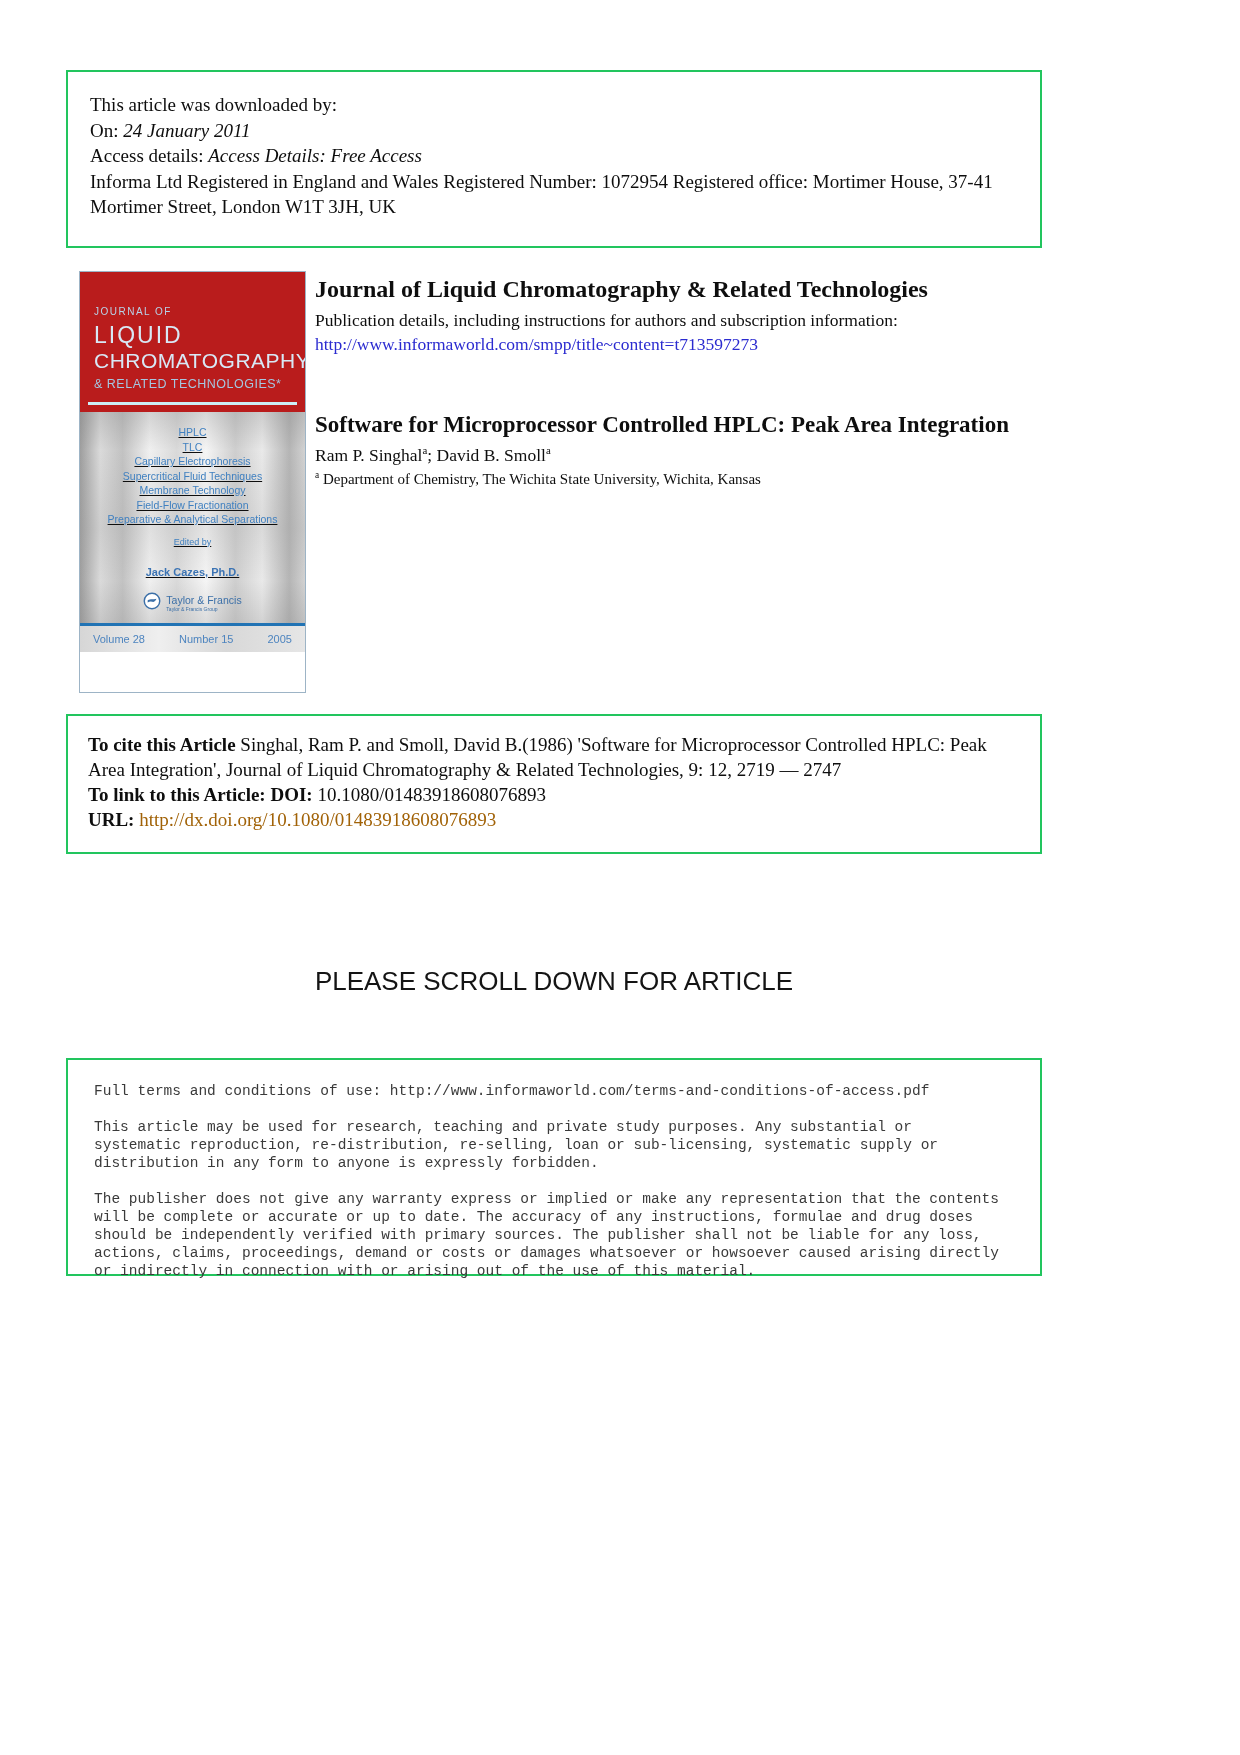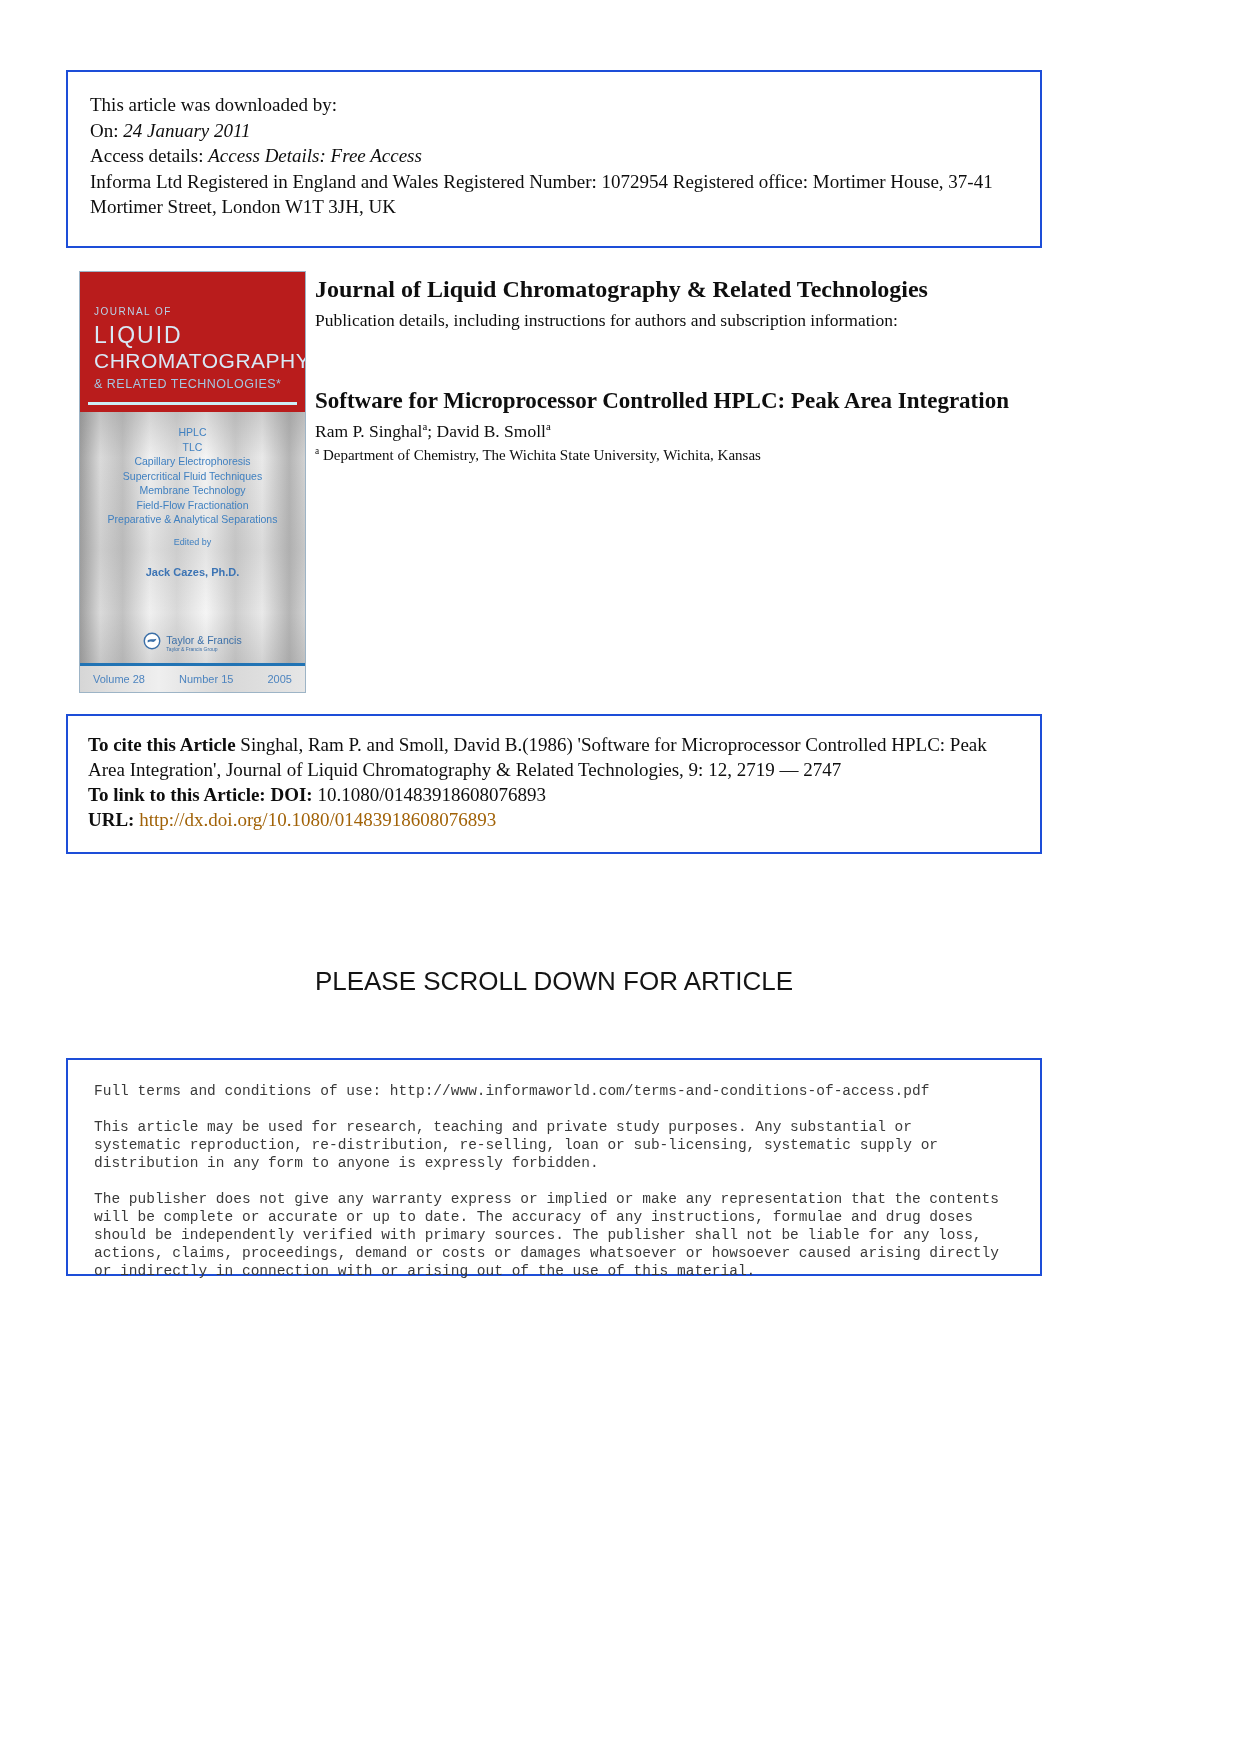--- a/index.html
+++ b/index.html
@@ -1,44 +1,45 @@
 <!DOCTYPE html>
 <html><head>
 <meta charset="utf-8">
 <style>
   * { margin:0; padding:0; box-sizing:border-box; }
   html,body { background:#ffffff; }
   body {
     width:1240px; height:1755px; position:relative;
     font-family:"Liberation Serif", serif; color:#0e0e0e;
   }
-  .box { position:absolute; left:66px; width:976px; border:2px solid #1d4ed8; background:#fff; }
+  .box { position:absolute; left:66px; width:976px; border:2px solid #22c55e; background:#fff; }
 
   
   .top-box { top:70px; height:178px; padding:20px 22px; }
   .top-box p { font-size:19px; line-height:25.5px; }
   .top-box em { font-style:italic; }
 
   
   .cover {
     position:absolute; left:80px; top:272px; width:225px; height:420px;
     font-family:"Liberation Sans", sans-serif; overflow:hidden;
     box-shadow:0 0 0 1px #9db4c6;
   }
   .cover-top { height:140px; background:#b91c1c; padding:34px 20px 0 14px; position:relative; }
   .m-journal-of { font-size:10px; letter-spacing:1.5px; color:#b7d3e9; margin-bottom:5px; }
   .m-liquid { font-size:23px; letter-spacing:2px; color:#d8e8f5; }
   .m-chroma { font-size:21px; letter-spacing:0.5px; color:#d8e8f5; }
   .m-related { font-size:12.5px; letter-spacing:0.5px; color:#a5c6e0; margin-top:4px; }
   .cyan-rule { position:absolute; left:8px; right:8px; bottom:7px; height:3px; background:#cdeef7; }
   .cover-mid {
-    height:251px; position:relative; text-align:center; padding-top:13px;
+    height:211px; position:relative; text-align:center; padding-top:13px;
     background:
       linear-gradient(180deg, rgba(120,120,120,0.25) 0%, rgba(255,255,255,0) 18%, rgba(150,150,150,0.18) 55%, rgba(255,255,255,0) 80%, rgba(130,130,130,0.22) 100%),
       linear-gradient(90deg, #9e9e9e 0%, #dadada 9%, #c2c2c2 19%, #f0f0f0 31%, #d9d9d9 43%, #f5f5f5 56%, #cecece 69%, #e9e9e9 81%, #b5b5b5 93%, #d2d2d2 100%);
+    text-decoration: underline;
   }
   .topic { font-size:10.5px; line-height:14.5px; color:#4080c0; }
   .edited-by { font-size:9px; color:#4080c0; margin-top:10px; }
   .editor { font-size:11px; font-weight:bold; color:#3c74b4; margin-top:19px; }
   .logo-row { position:absolute; left:0; right:0; bottom:9px; display:flex; align-items:center; justify-content:center; gap:5px; }
   .logo-text-col { text-align:left; }
   .logo-name { font-size:10.5px; color:#3c70a8; }
   .logo-sub { font-size:5px; color:#3c70a8; }
   .cover-blue-line { height:3px; background:#2173b4; }
   .cover-strip {
@@ -120,20 +121,21 @@
   <div class="cover-strip">
     <span>Volume 28</span>
     <span>Number 15</span>
     <span>2005</span>
   </div>
 </div>
 
 <div class="journal-info">
   <h1 class="journal-title">Journal of Liquid Chromatography &amp; Related Technologies</h1>
   <div class="pub-details">Publication details, including instructions for authors and subscription information:</div>
+  <a class="journal-link" href="#">http://www.informaworld.com/smpp/title~content=t713597273</a>
   <h2 class="article-title">Software for Microprocessor Controlled HPLC: Peak Area Integration</h2>
   <div class="authors"><span>Ram P. Singhal</span><sup>a</sup><span>; </span><span>David B. Smoll</span><sup>a</sup></div>
   <div class="affiliation"><sup>a</sup><span> Department of Chemistry, The Wichita State University, Wichita, Kansas</span></div>
 </div>
 
 <section class="box cite-box">
   <p><span class="b">To cite this Article</span><span> Singhal, Ram P. and Smoll, David B.(1986) 'Software for Microprocessor Controlled HPLC: Peak Area Integration', Journal of Liquid Chromatography &amp; Related Technologies, 9: 12, 2719 — 2747</span></p>
   <p><span class="b">To link to this Article: DOI: </span><span>10.1080/01483918608076893</span></p>
   <p><span class="b">URL: </span><a class="doi-link" href="#">http://dx.doi.org/10.1080/01483918608076893</a></p>
 </section>

